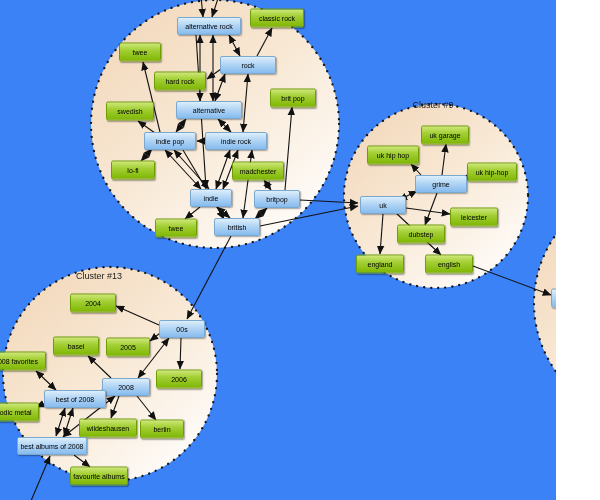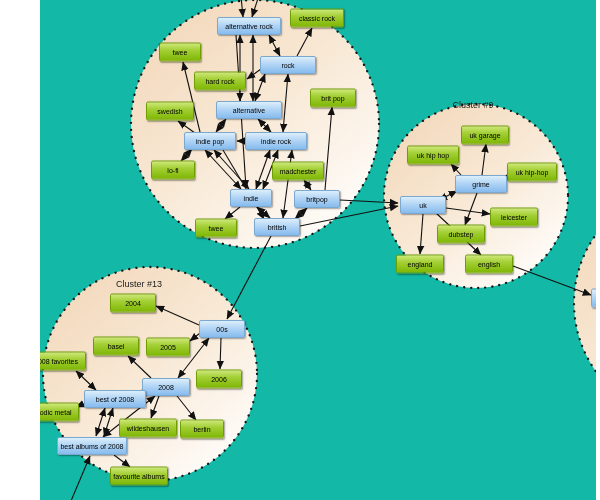--- a/index.html
+++ b/index.html
@@ -1,17 +1,17 @@
 <!DOCTYPE html>
 <html><head>
 <meta charset="utf-8">
 <style>
   html,body{margin:0;padding:0;background:#fff;}
-  .stage{position:relative;width:556px;height:500px;overflow:hidden;background:#14b8a6;
-         font-family:"Liberation Sans",sans-serif;margin-left:40px;}
+  .stage{position:relative;width:556px;height:500px;overflow:hidden;background:#3b82f6;
+         font-family:"Liberation Sans",sans-serif;}
   #graph-svg{position:absolute;left:0;top:0;}
   .cluster-label{position:absolute;transform:translate(-50%,-50%);font-size:9px;color:#1a1a1a;
                  white-space:nowrap;z-index:3;}
   .node{position:absolute;transform:translate(-50%,-50%);display:flex;align-items:center;
         justify-content:center;font-size:7px;color:#000;white-space:nowrap;border-radius:2px;
         box-shadow:1px 1px 1.5px rgba(0,0,0,.35);z-index:2;line-height:1;}
   .node.blue{background:linear-gradient(180deg,#dceefb 0%,#b2d5f5 45%,#86bbee 100%);
              border:1px solid #7aa8cf;}
   .node.green{background:linear-gradient(180deg,#cde878 0%,#a3cf35 40%,#7fb705 100%);
               border:1px solid #6f9e04;}
@@ -146,14 +146,14 @@
       <div class="node green" style="left: 162px; top: 429px; width: 42px; height: 17px;">berlin</div>
       <div class="node blue" style="left: 52px; top: 446px; width: 68px; height: 16px;">best albums of 2008</div>
       <div class="node green" style="left: 99px; top: 476px; width: 56px; height: 17px;">favourite albums</div>
       <div class="node green" style="left: 611px; top: 214px; width: 36px; height: 17px;"></div>
       <div class="node green left" style="left: 608px; top: 259px; width: 46px; height: 17px;">wo</div>
       <div class="node blue left" style="left: 594px; top: 298px; width: 80px; height: 17px;">mayya sakamoto</div>
       <div class="node green left" style="left: 611px; top: 342px; width: 50px; height: 18px;">h</div>
     </div>
 
   <div class="cluster-label" style="left: 433px; top: 105px;">Cluster #9</div>
-  <div class="cluster-label" style="left: 99px; top: 284px;">Cluster #13</div>
+  <div class="cluster-label" style="left: 99px; top: 276px;">Cluster #13</div>
 </div>
 
 </body></html>

